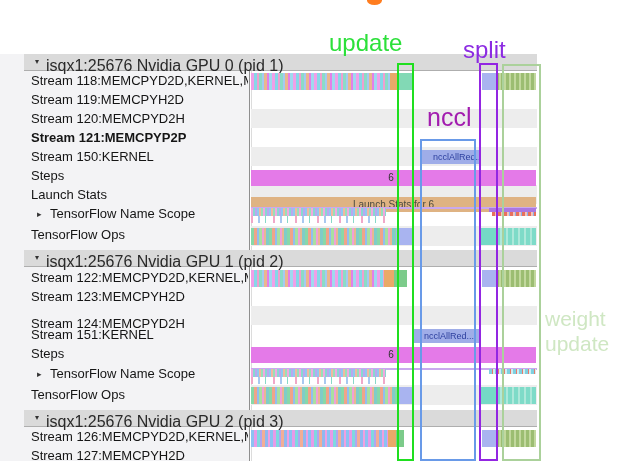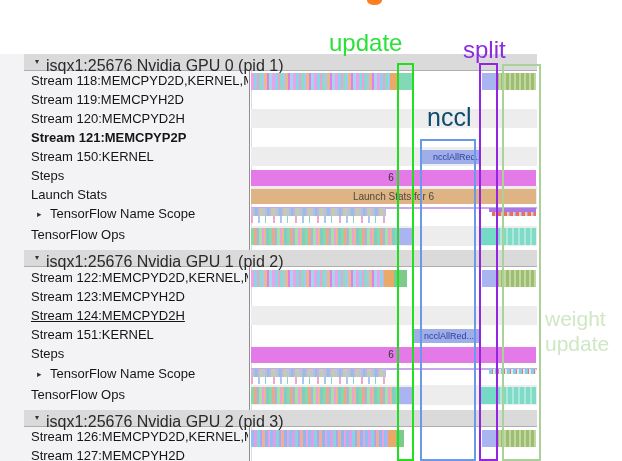--- a/index.html
+++ b/index.html
@@ -26,34 +26,34 @@
   .denseC{background:repeating-linear-gradient(90deg,#8cc2f2 0 3px,#e79ae8 3px 6px,#7fd8e0 6px 9px,#b0a6f0 9px 11px,#f2ad96 11px 14px,#90b8f0 14px 17px,#f09fe0 17px 19px);}
   .denseNS{background:repeating-linear-gradient(90deg,#f0a8e0 0 2px,#88d8d0 2px 4px,#b8a8f0 4px 6px,#90c8f0 6px 8px,#f0b8a0 8px 10px,#98e0b8 10px 12px);}
   .drips{background:repeating-linear-gradient(90deg,#f0a8c8 0 2px,transparent 2px 7px,#a8c8f0 7px 9px,transparent 9px 14px,#88d8c8 14px 15px,transparent 15px 22px);}
   .greenstripes{background:repeating-linear-gradient(90deg,#9cbd72 0 3px,#c2d89e 3px 5px);}
   .tealstripes{background:repeating-linear-gradient(90deg,#7edbc8 0 4px,#aee8da 4px 6px);}
   .reddash{background:repeating-linear-gradient(90deg,#e8705c 0 3px,#f2c4ba 3px 5px,#8ab0e8 5px 6px);}
   .tealdash{background:repeating-linear-gradient(90deg,#7fd0e0 0 3px,#e87a6a 3px 4px,#cfeef2 4px 6px);}
   
   .steps{left:251px;width:285px;height:16px;background:#e47ae8;}
   .steps span{position:absolute;left:133px;width:14px;text-align:center;top:2px;font-size:10px;color:#333;}
-  .launch{left:251px;width:285px;height:15px;background:#dfb383;text-align:center;font-size:10px;color:#4a4a40;line-height:15px;}
+  .launch{left:251px;width:285px;height:15px;background:#dfb383;text-align:center;font-size:10px;color:#4a4a40;line-height:15px;margin-top:8px;}
   .ncclbar{height:14px;background:#9fade8;font-size:9px;color:#2c3f9e;line-height:14px;padding-left:12px;box-sizing:border-box;white-space:nowrap;overflow:hidden;}
   .nsline{left:251px;width:286px;height:2px;background:#c9a9ee;}
   
   .obox{box-sizing:border-box;background:transparent;}
   .box-concat{left:397px;top:63px;width:17px;height:398px;border:2px solid #1fdf1f;}
   .box-split{left:479px;top:63px;width:19px;height:398px;border:2px solid #9326e2;}
   .box-weight{left:502px;top:64px;width:39px;height:397px;border:2px solid #abd19b;}
   .box-nccl{left:420px;top:139px;width:56px;height:322px;border:2px solid #699ae8;}
   
   .ann{white-space:nowrap;font-family:"Liberation Sans",sans-serif;}
   .ann-concat{left:329px;top:29px;font-size:24px;color:#2ce03a;}
   .ann-split{left:463px;top:24px;font-size:24px;color:#8c2be2;margin-top:12px;}
-  .ann-nccl{left:427px;top:103px;font-size:25px;color:#0c4a6e;}
+  .ann-nccl{left:427px;top:103px;font-size:25px;color:#a21caf;}
   .ann-weight{left:545px;top:306px;font-size:21px;color:#cfe7c3;line-height:25px;}
   .orange-blob{left:367px;top:-4px;width:15px;height:9px;background:#ff7d1f;border-radius:50%;}
   .seg{position:absolute;}
 </style>
 </head>
 <body>
 
 <div id="canvas">
 
   <div class="abs panel"></div>
@@ -105,21 +105,21 @@
   <div class="abs seg" style="left:396px;top:228px;width:17px;height:17px;background:#a9b4f0;"></div>
   <div class="abs seg" style="left:480px;top:228px;width:16px;height:17px;background:#74d9c6;"></div>
   <div class="abs seg tealstripes" style="left:496px;top:228px;width:40px;height:17px;"></div>
 
   <div class="abs band" style="top:250px;">
     <span class="harrow">▾</span>
     <span class="htxt">isqx1:25676 Nvidia GPU 1 (pid 2)</span>
   </div>
   <div class="abs lbl" style="top:270px;">Stream 122:MEMCPYD2D,KERNEL,MI</div>
   <div class="abs lbl" style="top:289px;">Stream 123:MEMCPYH2D</div>
-  <div class="abs lbl" style="top:308px;text-decoration:underline;">Stream 124:MEMCPYD2H</div>
+  <div class="abs lbl" style="top:316px;">Stream 124:MEMCPYD2H</div>
   <div class="abs lbl" style="top:327px;">Stream 151:KERNEL</div>
   <div class="abs lbl" style="top:346px;">Steps</div>
   <div class="abs exp" style="top:369px;">▸</div>
   <div class="abs lbl lbl-ind" style="top:366px;">TensorFlow Name Scope</div>
   <div class="abs lbl" style="top:387px;">TensorFlow Ops</div>
 
   <div class="abs seg denseA" style="left:251px;top:270px;width:133px;height:17px;"></div>
   <div class="abs seg" style="left:384px;top:270px;width:10px;height:17px;background:#e9a968;"></div>
   <div class="abs seg" style="left:394px;top:270px;width:13px;height:17px;background:#7ccb8a;"></div>
   <div class="abs seg" style="left:482px;top:270px;width:14px;height:17px;background:#a9b4f0;"></div>

